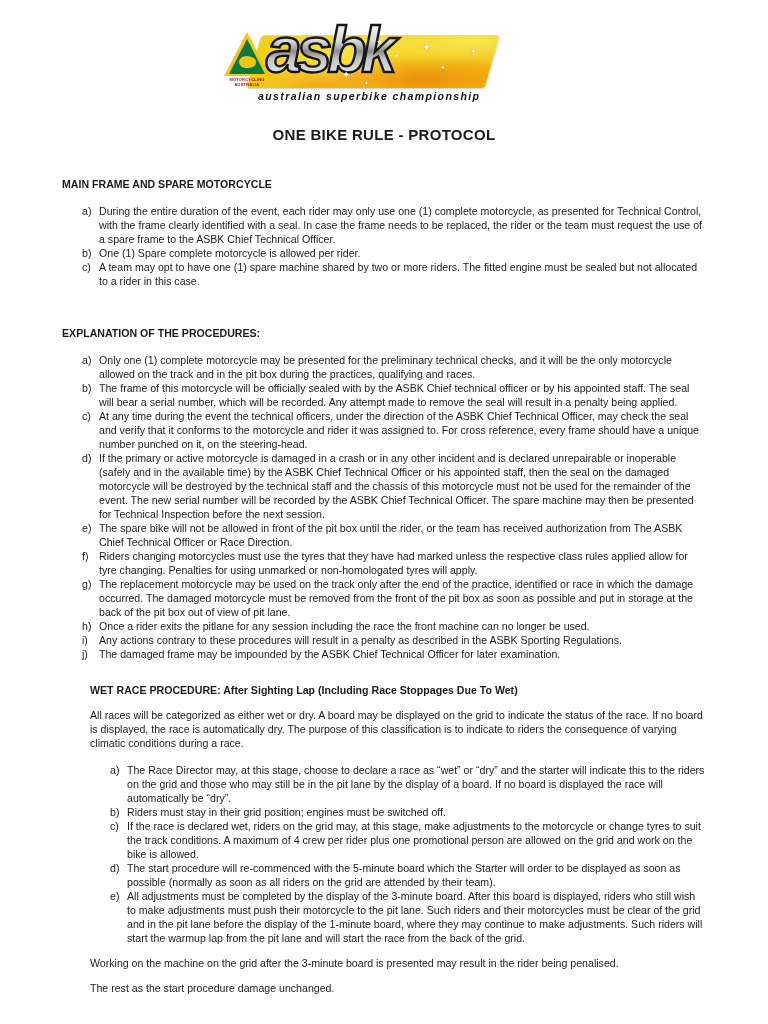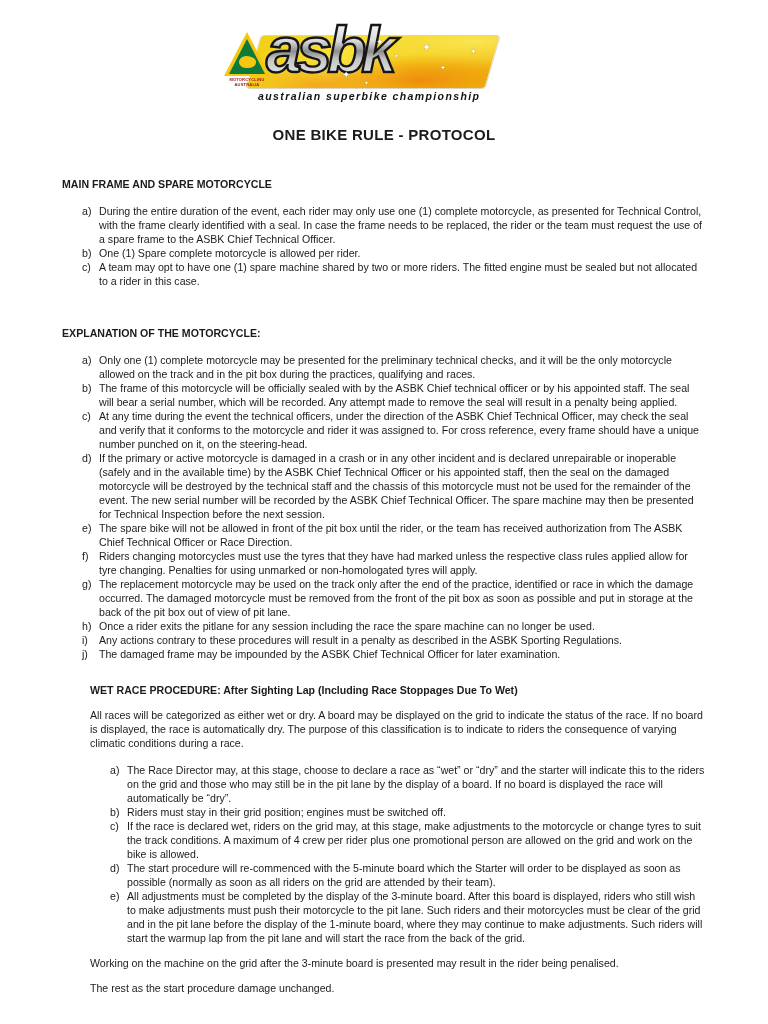--- a/index.html
+++ b/index.html
@@ -115,21 +115,21 @@
 
   <div class="item">
     <span class="marker">c)</span>
     <span class="text">A team may opt to have one (1) spare machine shared by two or more riders. The fitted engine must be sealed but not allocated to a rider in this case.</span>
   </div>
 </div>
         </div>
   </div>
 
   <div class="section">
-    <div class="sec-heading">EXPLANATION OF THE MOTORCYCLE:</div>
+    <div class="sec-heading">EXPLANATION OF THE PROCEDURES:</div>
     <div class="sec-body">
           <div class="list">
   <div class="item">
     <span class="marker">a)</span>
     <span class="text">Only one (1) complete motorcycle may be presented for the preliminary technical checks, and it will be the only motorcycle allowed on the track and in the pit box during the practices, qualifying and races.</span>
   </div>
 
   <div class="item">
     <span class="marker">b)</span>
     <span class="text">The frame of this motorcycle will be officially sealed with by the ASBK Chief technical officer or by his appointed staff. The seal will bear a serial number, which will be recorded. Any attempt made to remove the seal will result in a penalty being applied.</span>
@@ -155,21 +155,21 @@
     <span class="text">Riders changing motorcycles must use the tyres that they have had marked unless the respective class rules applied allow for tyre changing. Penalties for using unmarked or non-homologated tyres will apply.</span>
   </div>
 
   <div class="item">
     <span class="marker">g)</span>
     <span class="text">The replacement motorcycle may be used on the track only after the end of the practice, identified or race in which the damage occurred. The damaged motorcycle must be removed from the front of the pit box as soon as possible and put in storage at the back of the pit box out of view of pit lane.</span>
   </div>
 
   <div class="item">
     <span class="marker">h)</span>
-    <span class="text">Once a rider exits the pitlane for any session including the race the spare machine can no longer be used.</span>
+    <span class="text">Once a rider exits the pitlane for any session including the race the front machine can no longer be used.</span>
   </div>
 
   <div class="item">
     <span class="marker">i)</span>
     <span class="text">Any actions contrary to these procedures will result in a penalty as described in the ASBK Sporting Regulations.</span>
   </div>
 
   <div class="item">
     <span class="marker">j)</span>
     <span class="text">The damaged frame may be impounded by the ASBK Chief Technical Officer for later examination.</span>

